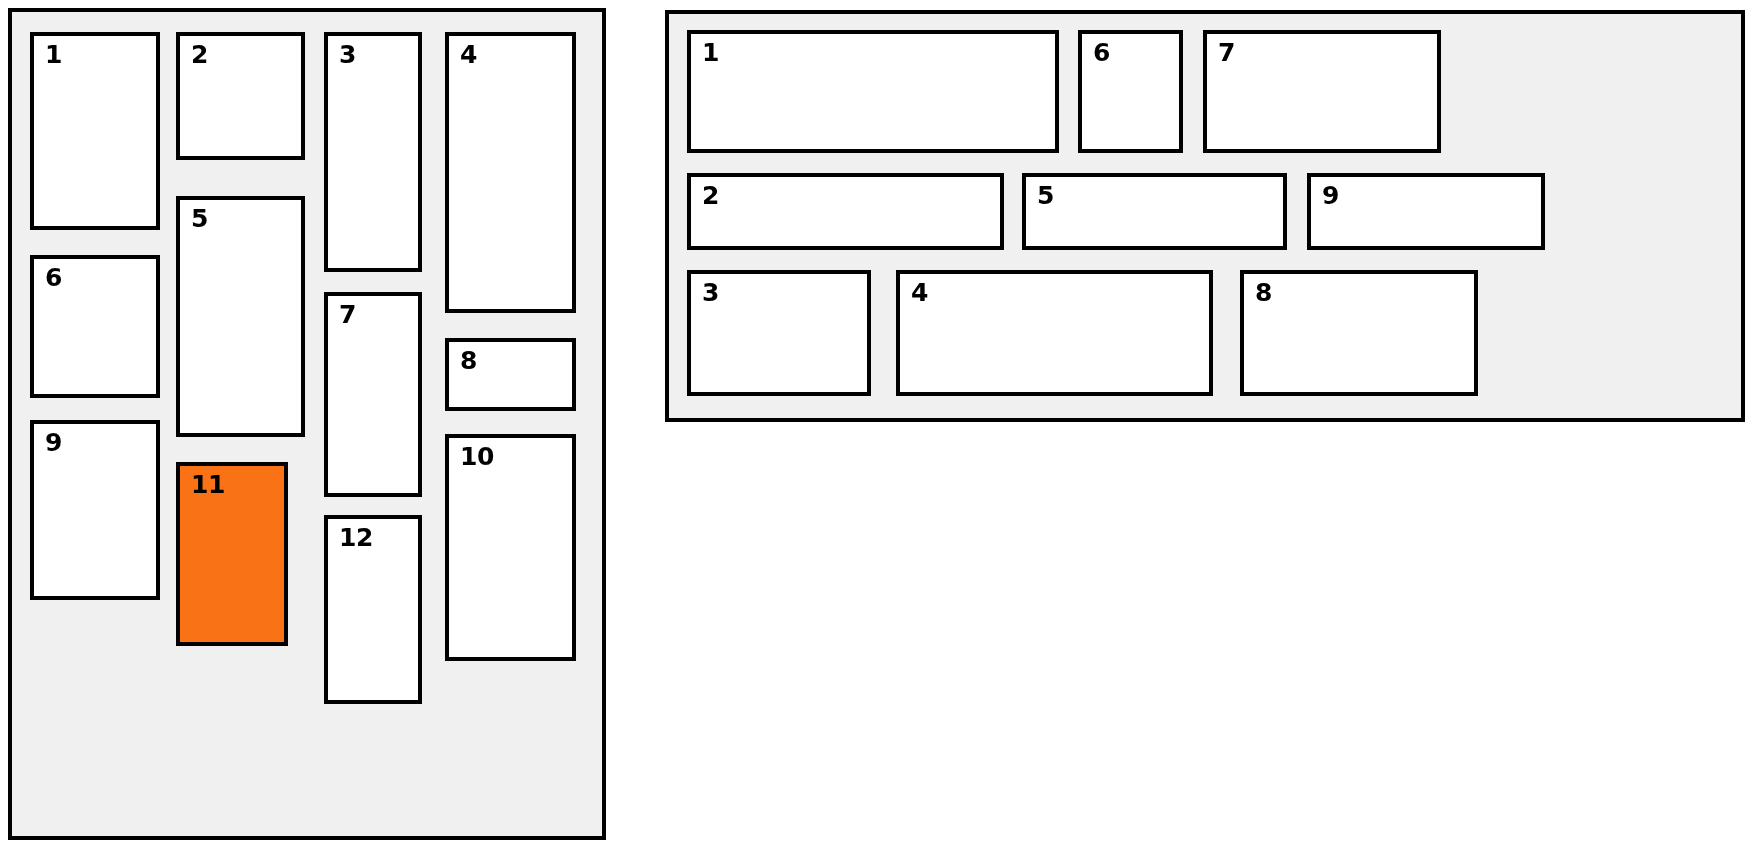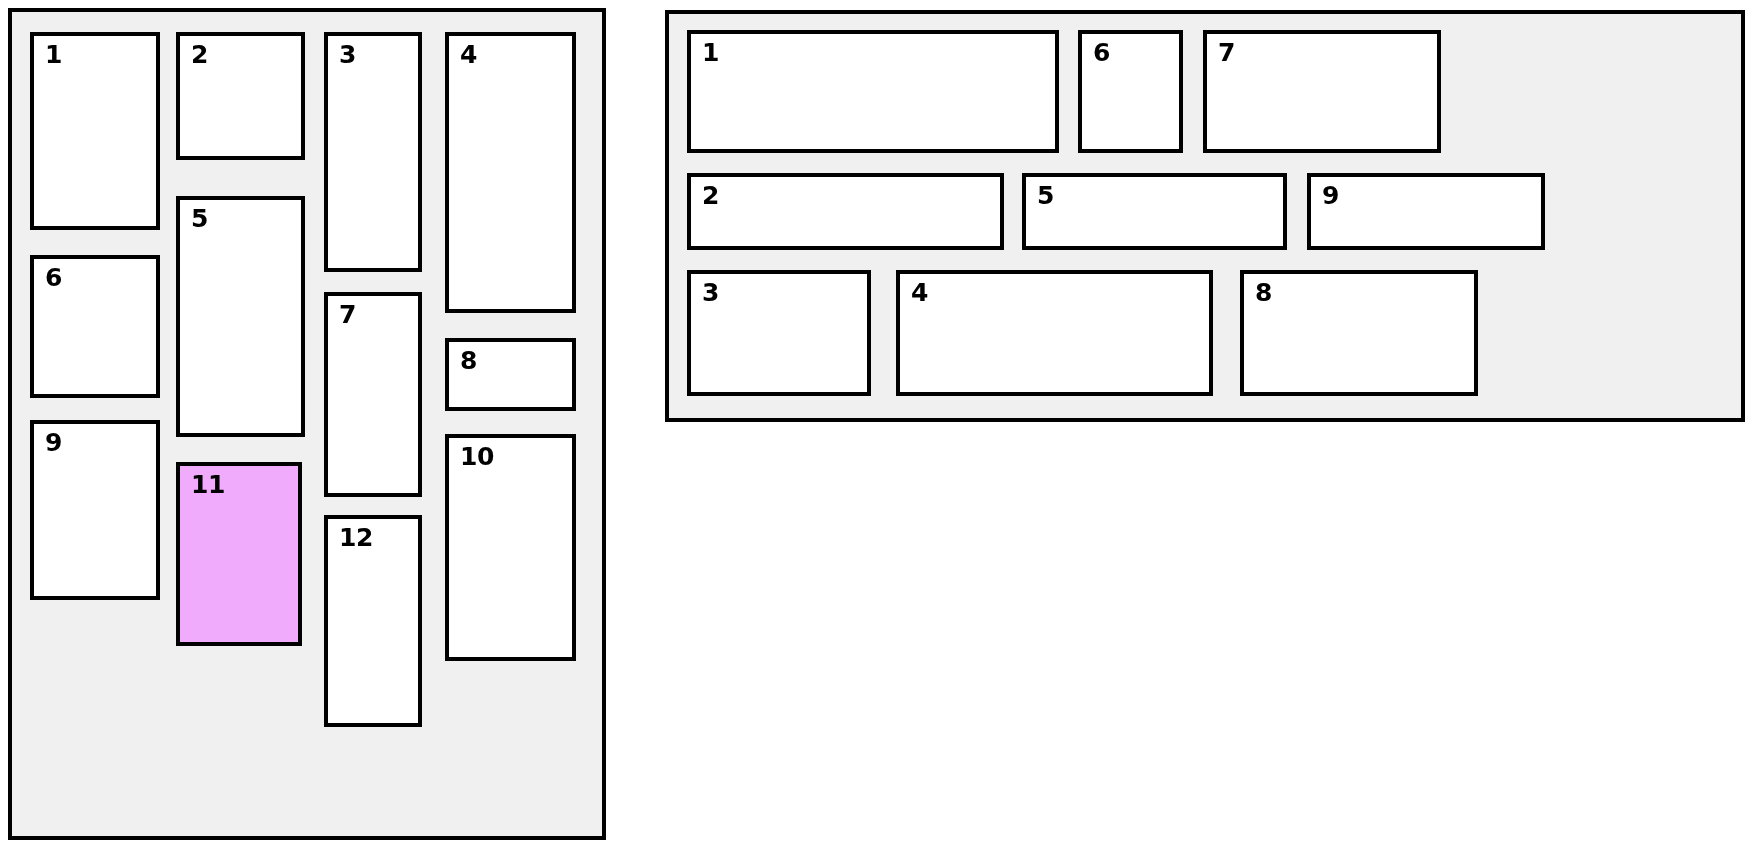--- a/index.html
+++ b/index.html
@@ -78,24 +78,24 @@
       </div>
       <div class="box" style="left: 433px; top: 326px; width: 131px; height: 73px; background: rgb(255, 255, 255); border-color: rgb(0, 0, 0); border-width: 4px;">
         <span class="box-label">8</span>
       </div>
       <div class="box" style="left: 18px; top: 408px; width: 130px; height: 180px; background: rgb(255, 255, 255); border-color: rgb(0, 0, 0); border-width: 4px;">
         <span class="box-label">9</span>
       </div>
       <div class="box" style="left: 433px; top: 422px; width: 131px; height: 227px; background: rgb(255, 255, 255); border-color: rgb(0, 0, 0); border-width: 4px;">
         <span class="box-label">10</span>
       </div>
-      <div class="box" style="left: 164px; top: 450px; width: 126px; height: 184px; background: #f0abfc; border-color: rgb(0, 0, 0); border-width: 4px;">
+      <div class="box" style="left: 164px; top: 450px; width: 112px; height: 184px; background: #f97316; border-color: rgb(0, 0, 0); border-width: 4px;">
         <span class="box-label">11</span>
       </div>
-      <div class="box" style="left: 312px; top: 503px; width: 98px; height: 212px; background: rgb(255, 255, 255); border-color: rgb(0, 0, 0); border-width: 4px;">
+      <div class="box" style="left: 312px; top: 503px; width: 98px; height: 189px; background: rgb(255, 255, 255); border-color: rgb(0, 0, 0); border-width: 4px;">
         <span class="box-label">12</span>
       </div>
     </div>
     <div class="panel" style="left: 665px; top: 10px; width: 1080px; height: 412px; background: rgb(240, 240, 240); border-color: rgb(0, 0, 0); border-width: 4px;">
       <div class="box" style="left: 18px; top: 16px; width: 372px; height: 123px; background: rgb(255, 255, 255); border-color: rgb(0, 0, 0); border-width: 4px;">
         <span class="box-label">1</span>
       </div>
       <div class="box" style="left: 409px; top: 16px; width: 105px; height: 123px; background: rgb(255, 255, 255); border-color: rgb(0, 0, 0); border-width: 4px;">
         <span class="box-label">6</span>
       </div>

